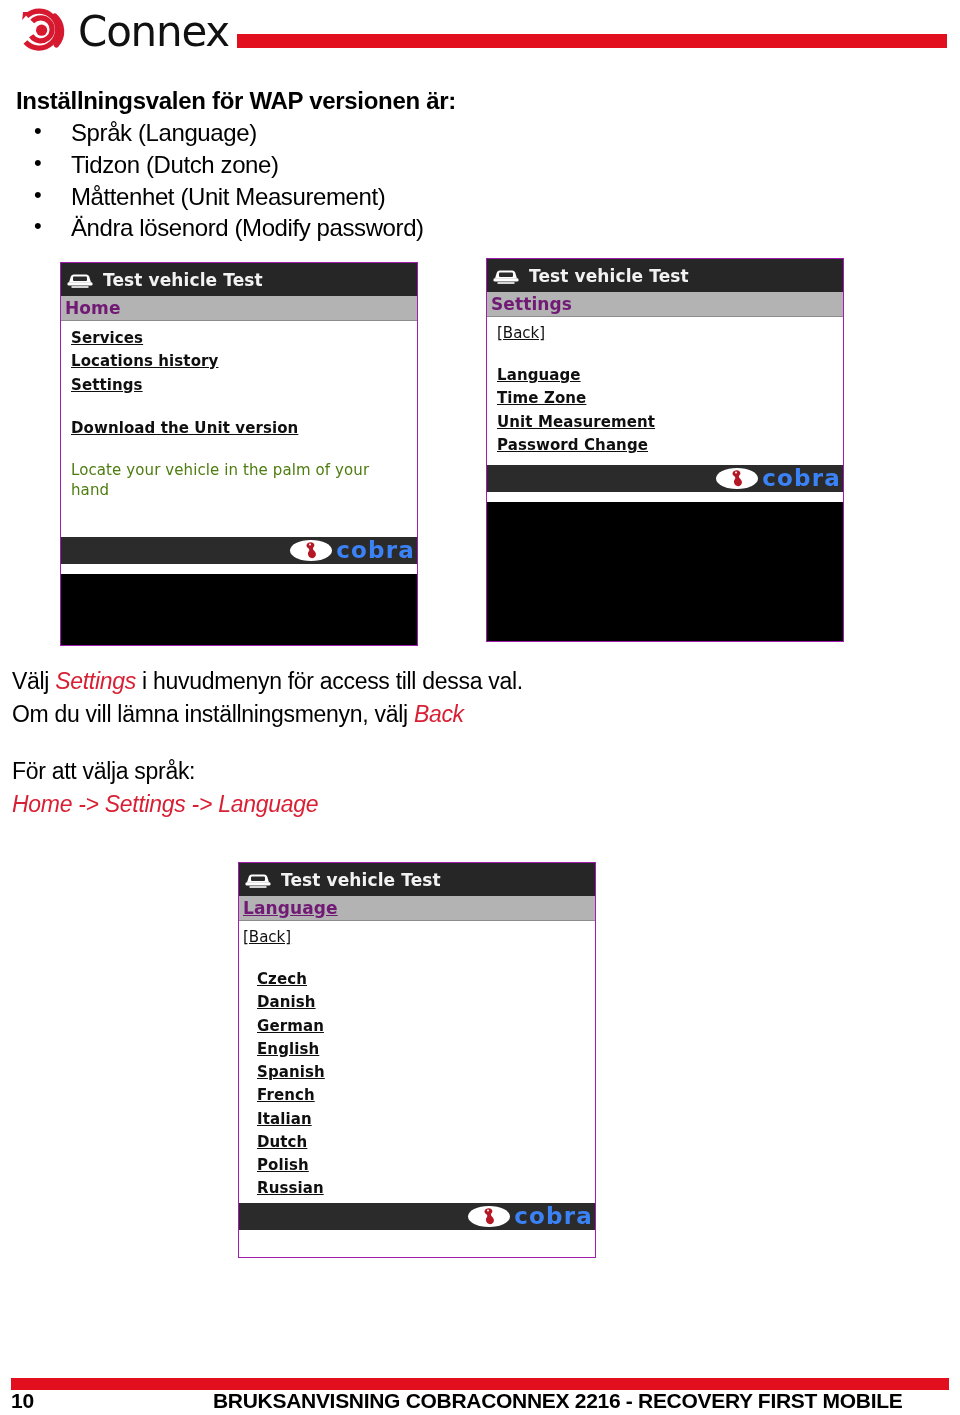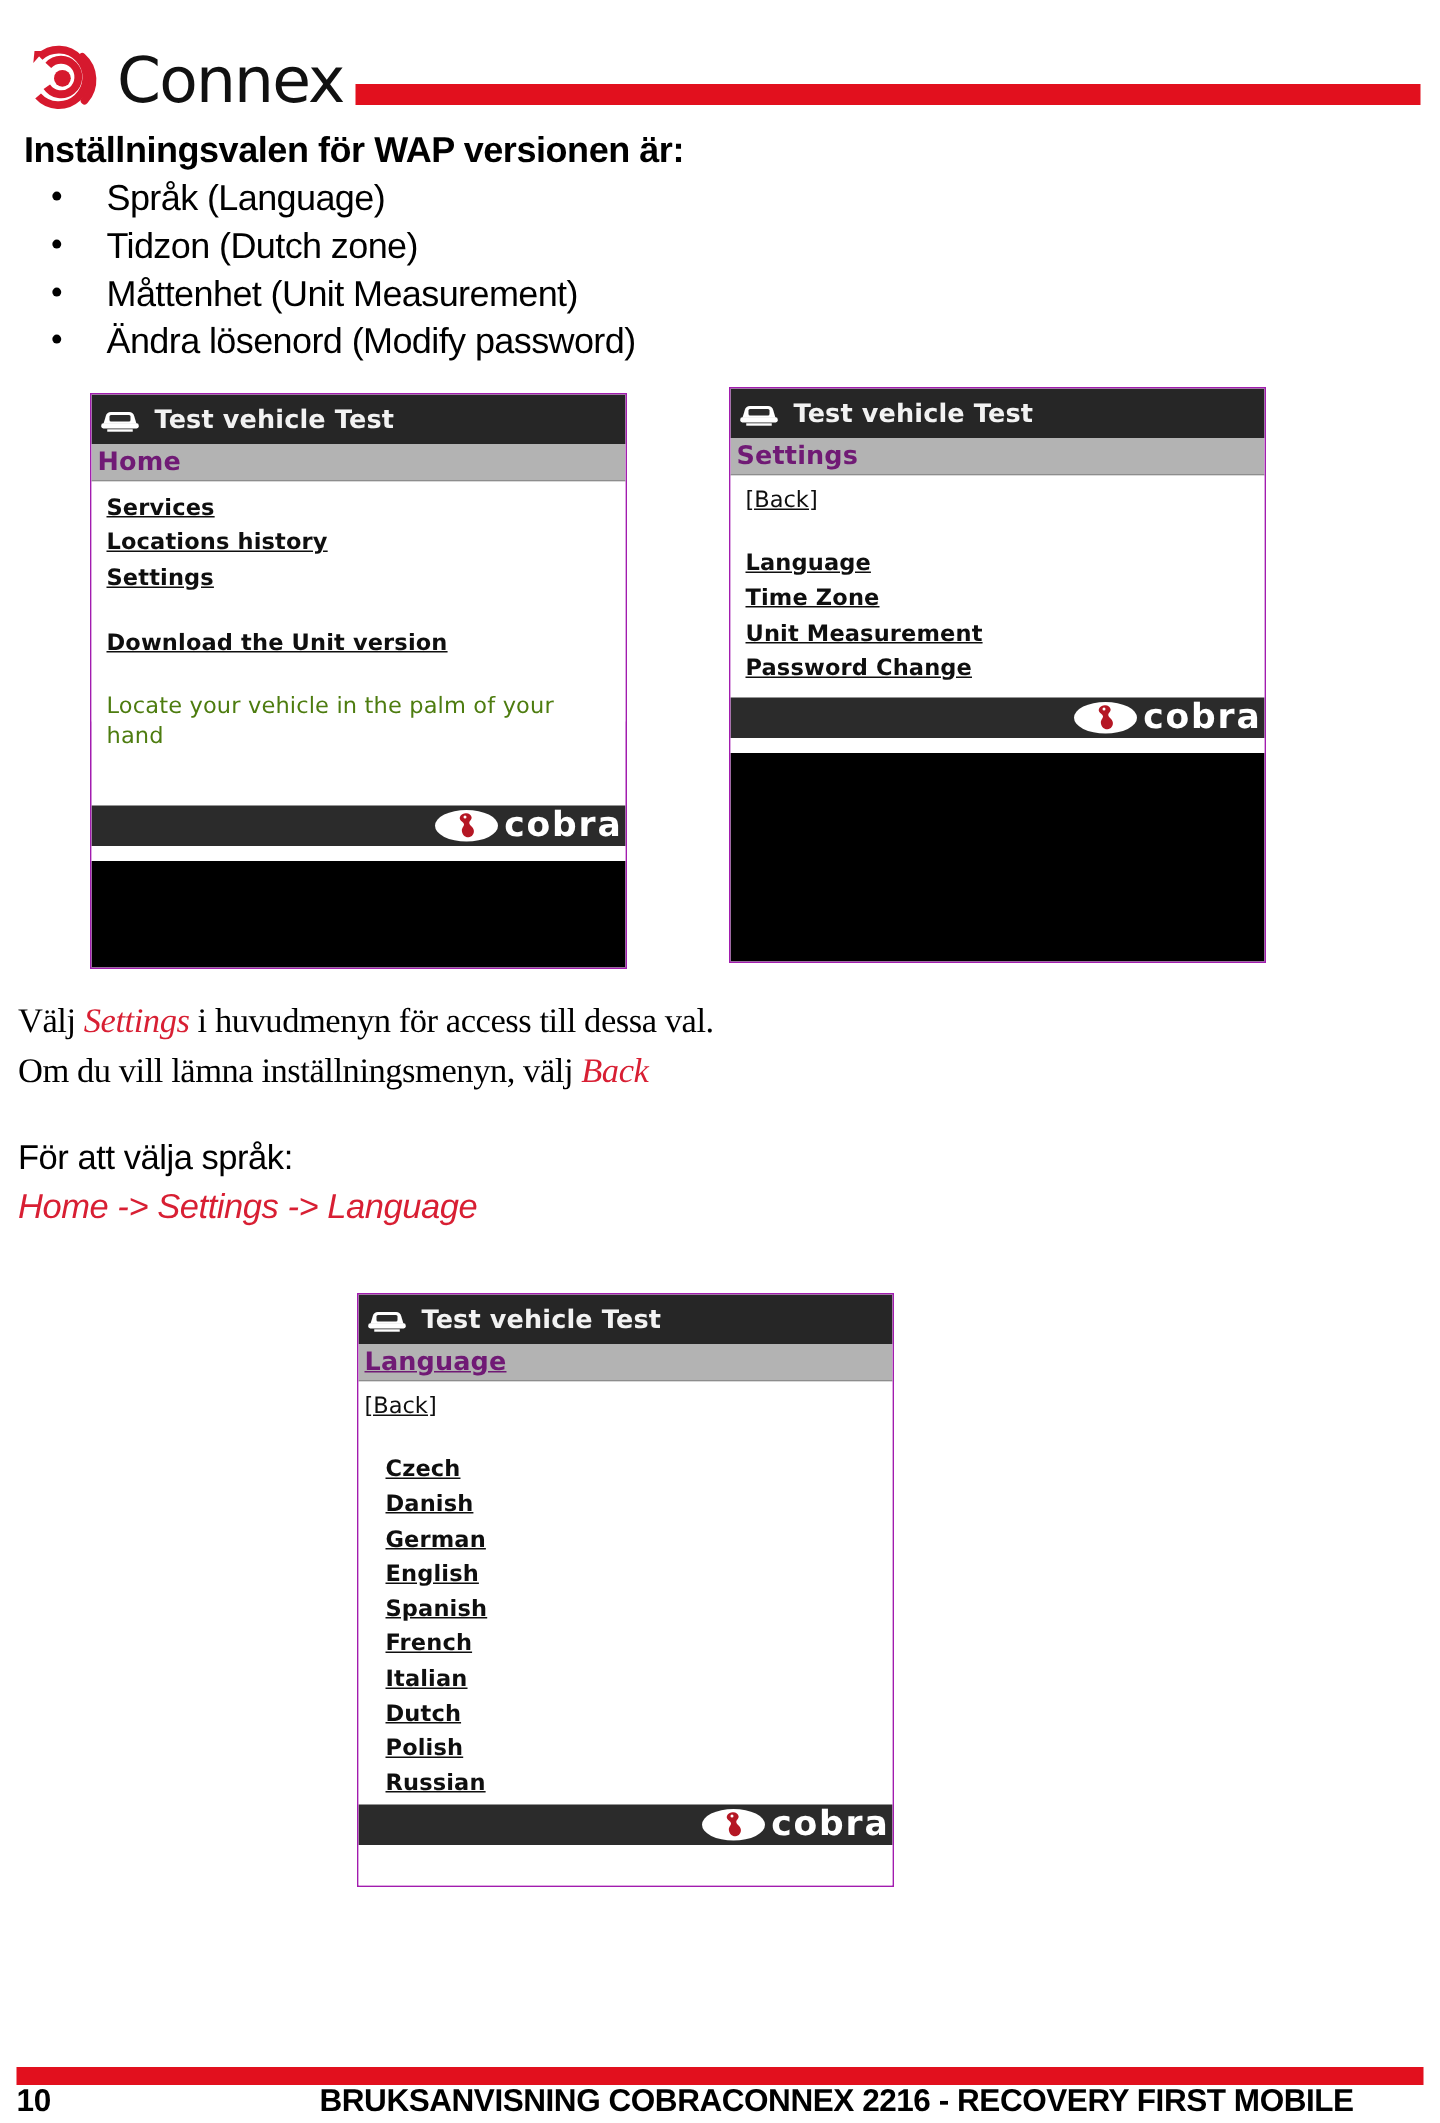--- a/index.html
+++ b/index.html
@@ -13,21 +13,20 @@
     position: relative;
     overflow: hidden;
   }
 
   
   .page-header {
     position: absolute;
     top: 0; left: 0;
     width: 804px;
     height: 72px;
-    margin-top: 22px;
   }
   .brand-logo {
     position: absolute;
     left: 16px;
     top: 6px;
     display: flex;
     align-items: center;
     gap: 6px;
   }
   .brand-mark { width: 56px; height: 52px; display: block; }
@@ -148,21 +147,21 @@
     background: #2b2b2b;
     height: 27px;
     display: flex;
     align-items: center;
     justify-content: flex-end;
     padding-right: 2px;
   }
   .cobra-logo { display: flex; align-items: center; gap: 3px; }
   .cobra-badge { width: 44px; height: 23px; display: block; }
   .cobra-word {
-    color: #ffffff;
+    color: #3b82f6;
     font-size: 23px;
     font-weight: bold;
     letter-spacing: 1.2px;
     font-family: "DejaVu Sans", sans-serif;
     line-height: 1;
   }
   .shot-blank { position: absolute; left: 0; right: 0; background: #000000; }
   .shot-whitegap { position: absolute; left: 0; right: 0; background: #ffffff; }
 
   
@@ -308,21 +307,21 @@
           <circle cx="21.0" cy="5.6" r="1.0" fill="#ffffff"></circle>
         </svg>
         <span class="cobra-word">cobra</span>
       </div>
     </div>
     <div class="shot-whitegap" style="top:233px; height:10px;"></div>
     <div class="shot-blank" style="top:243px; bottom:0;"></div>
   </div>
 </div>
 
-<div style="position:absolute; left:12px; top:665px; width:930px;font-family:Liberation Serif, serif;">
+<div style="position:absolute; left:12px; top:665px; width:930px;">
   <p class="para"><span>Välj </span><span class="accent">Settings</span><span> i huvudmenyn för access till dessa val.</span></p>
   <p class="para"><span>Om du vill lämna inställningsmenyn, välj </span><span class="accent">Back</span></p>
 </div>
 
 <div style="position:absolute; left:12px; top:755px; width:930px;">
   <p class="para">För att välja språk:</p>
   <p class="para accent-plain">Home -&gt; Settings -&gt; Language</p>
 </div>
 
 <div class="shot" style="left:238px; top:862px; width:358px; height:396px;">

